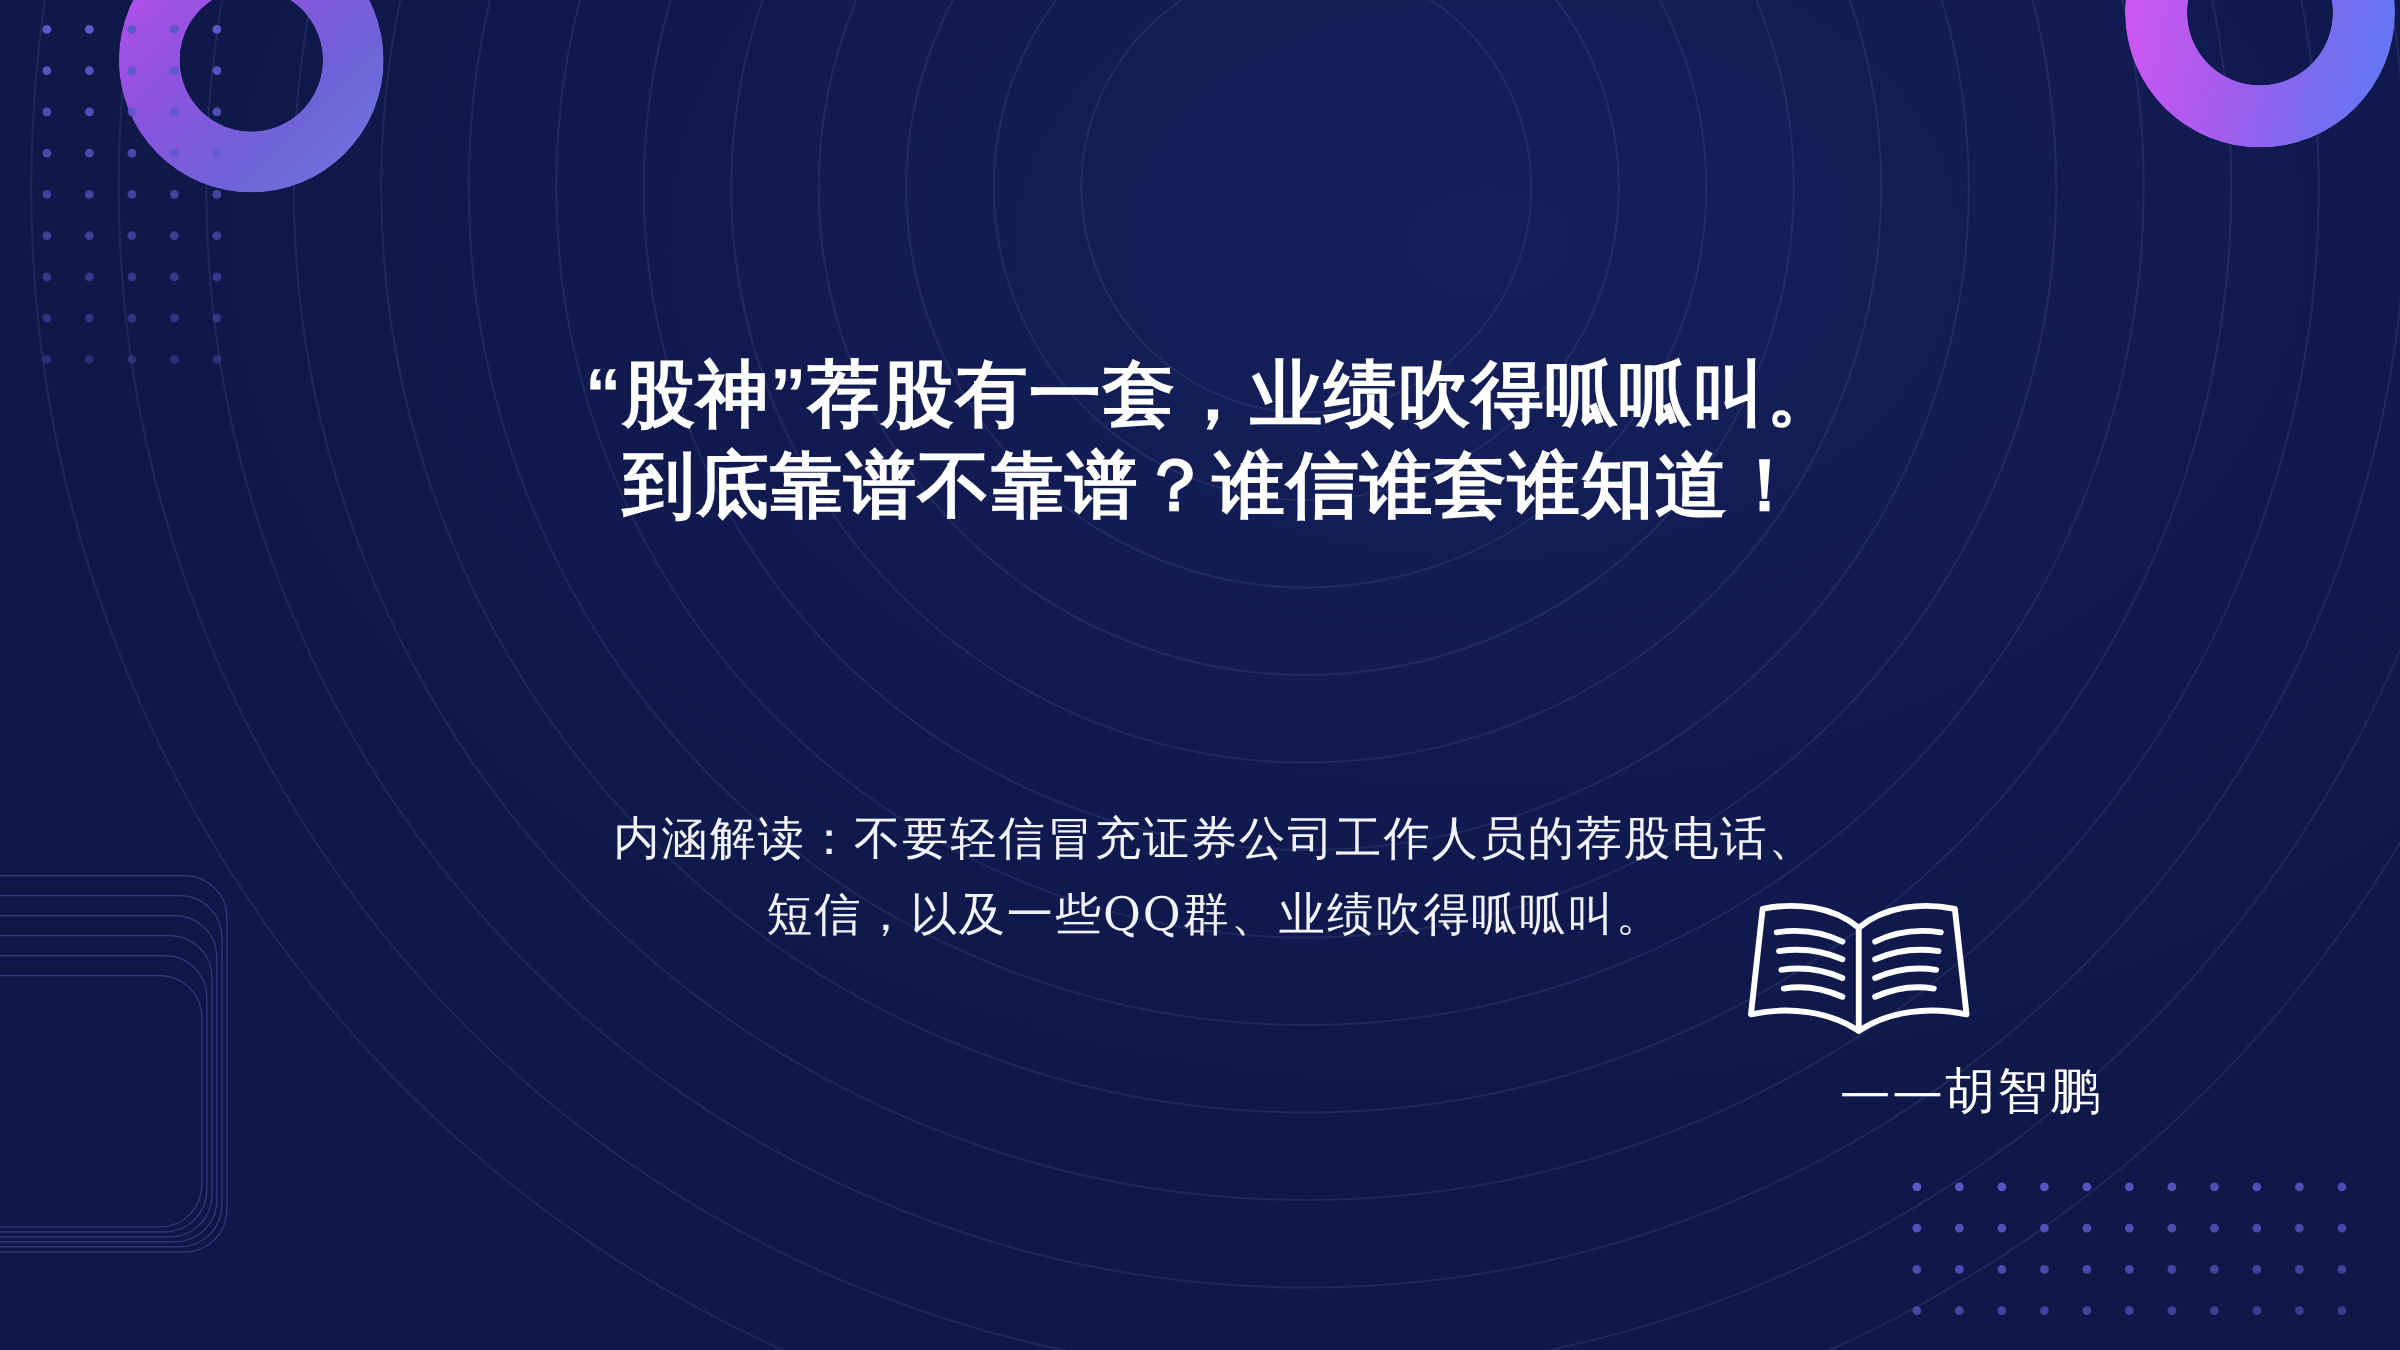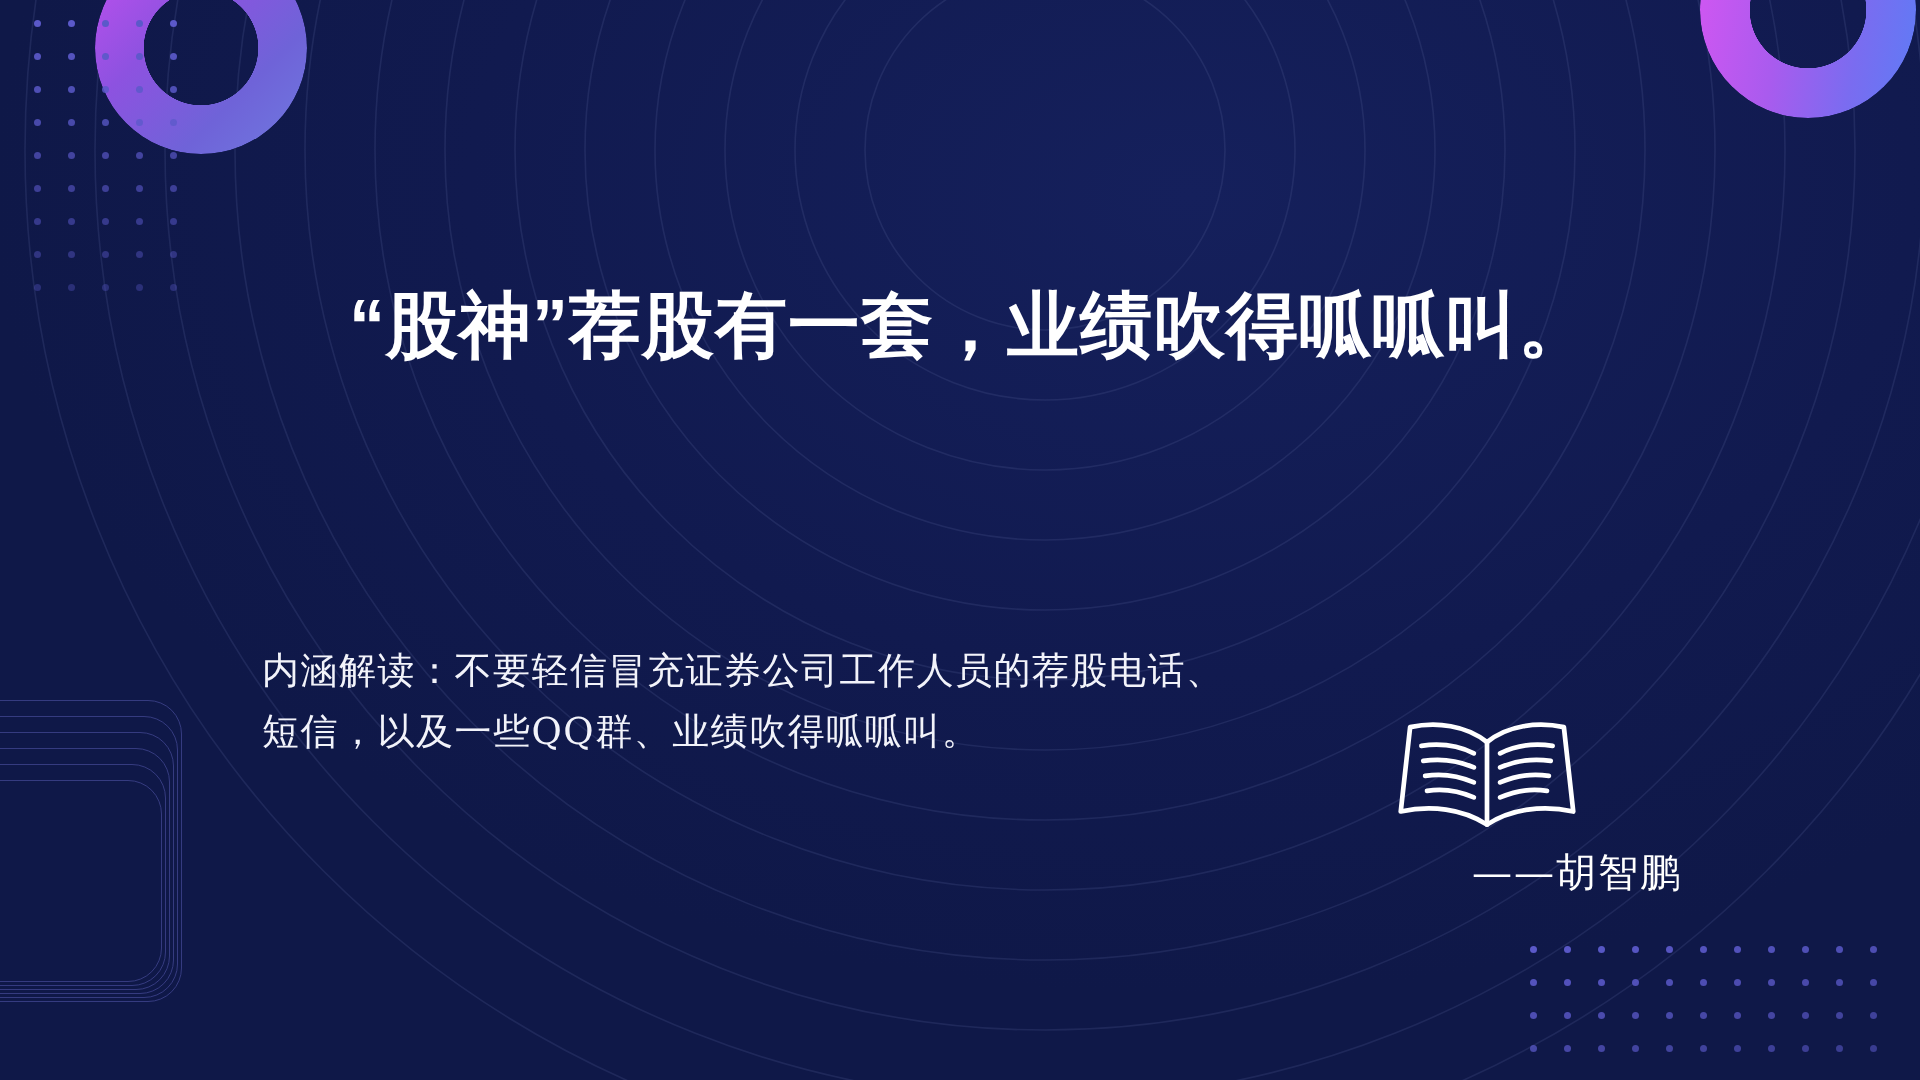--- a/index.html
+++ b/index.html
@@ -89,37 +89,37 @@
   #title-block{
     position:absolute;
     left:140px;top:280px;
     width:1660px;
     text-align:center;
     color:#ffffff;
   }
   .title-line{
     font-family:"Liberation Sans","DejaVu Sans",sans-serif;
     font-weight:700;
-    font-size:72px;
+    font-size:58px;
     line-height:1.25;
     letter-spacing:1px;
     white-space:nowrap;
   }
 
   #body-block{
     position:absolute;
     left:262px;top:640px;
     width:1420px;
     color:#f2f3fa;
     font-family:"DejaVu Serif","Liberation Serif",serif;
     font-size:37px;
     line-height:1.65;
     letter-spacing:1.5px;
   }
-  .body-line{white-space:nowrap;}
+  .body-line{white-space:nowrap;text-align:center;}
 
   #attribution{
     position:absolute;
     left:262px;top:845px;
     width:1420px;
     text-align:right;
     padding-right:260px;
     color:#ffffff;
     font-family:"DejaVu Serif","Liberation Serif",serif;
     font-size:40px;
@@ -269,20 +269,21 @@
       <path d="M168 50 C 148 47, 130 50, 114 57"></path>
       <path d="M166 66 C 147 63, 130 66, 114 73"></path>
       <path d="M164 82 C 146 79, 130 82, 114 89"></path>
     </g>
   </svg>
 
   <div id="content">
 
     <div id="title-block">
       <div class="title-line">“股神”荐股有一套，业绩吹得呱呱叫。</div>
+      <div class="title-line">到底靠谱不靠谱？谁信谁套谁知道！</div>
     </div>
 
     <div id="body-block">
       <div class="body-line">内涵解读：不要轻信冒充证券公司工作人员的荐股电话、</div>
       <div class="body-line">短信，以及一些QQ群、业绩吹得呱呱叫。</div>
     </div>
 
     <div id="attribution">——胡智鹏</div>
 
   </div>

